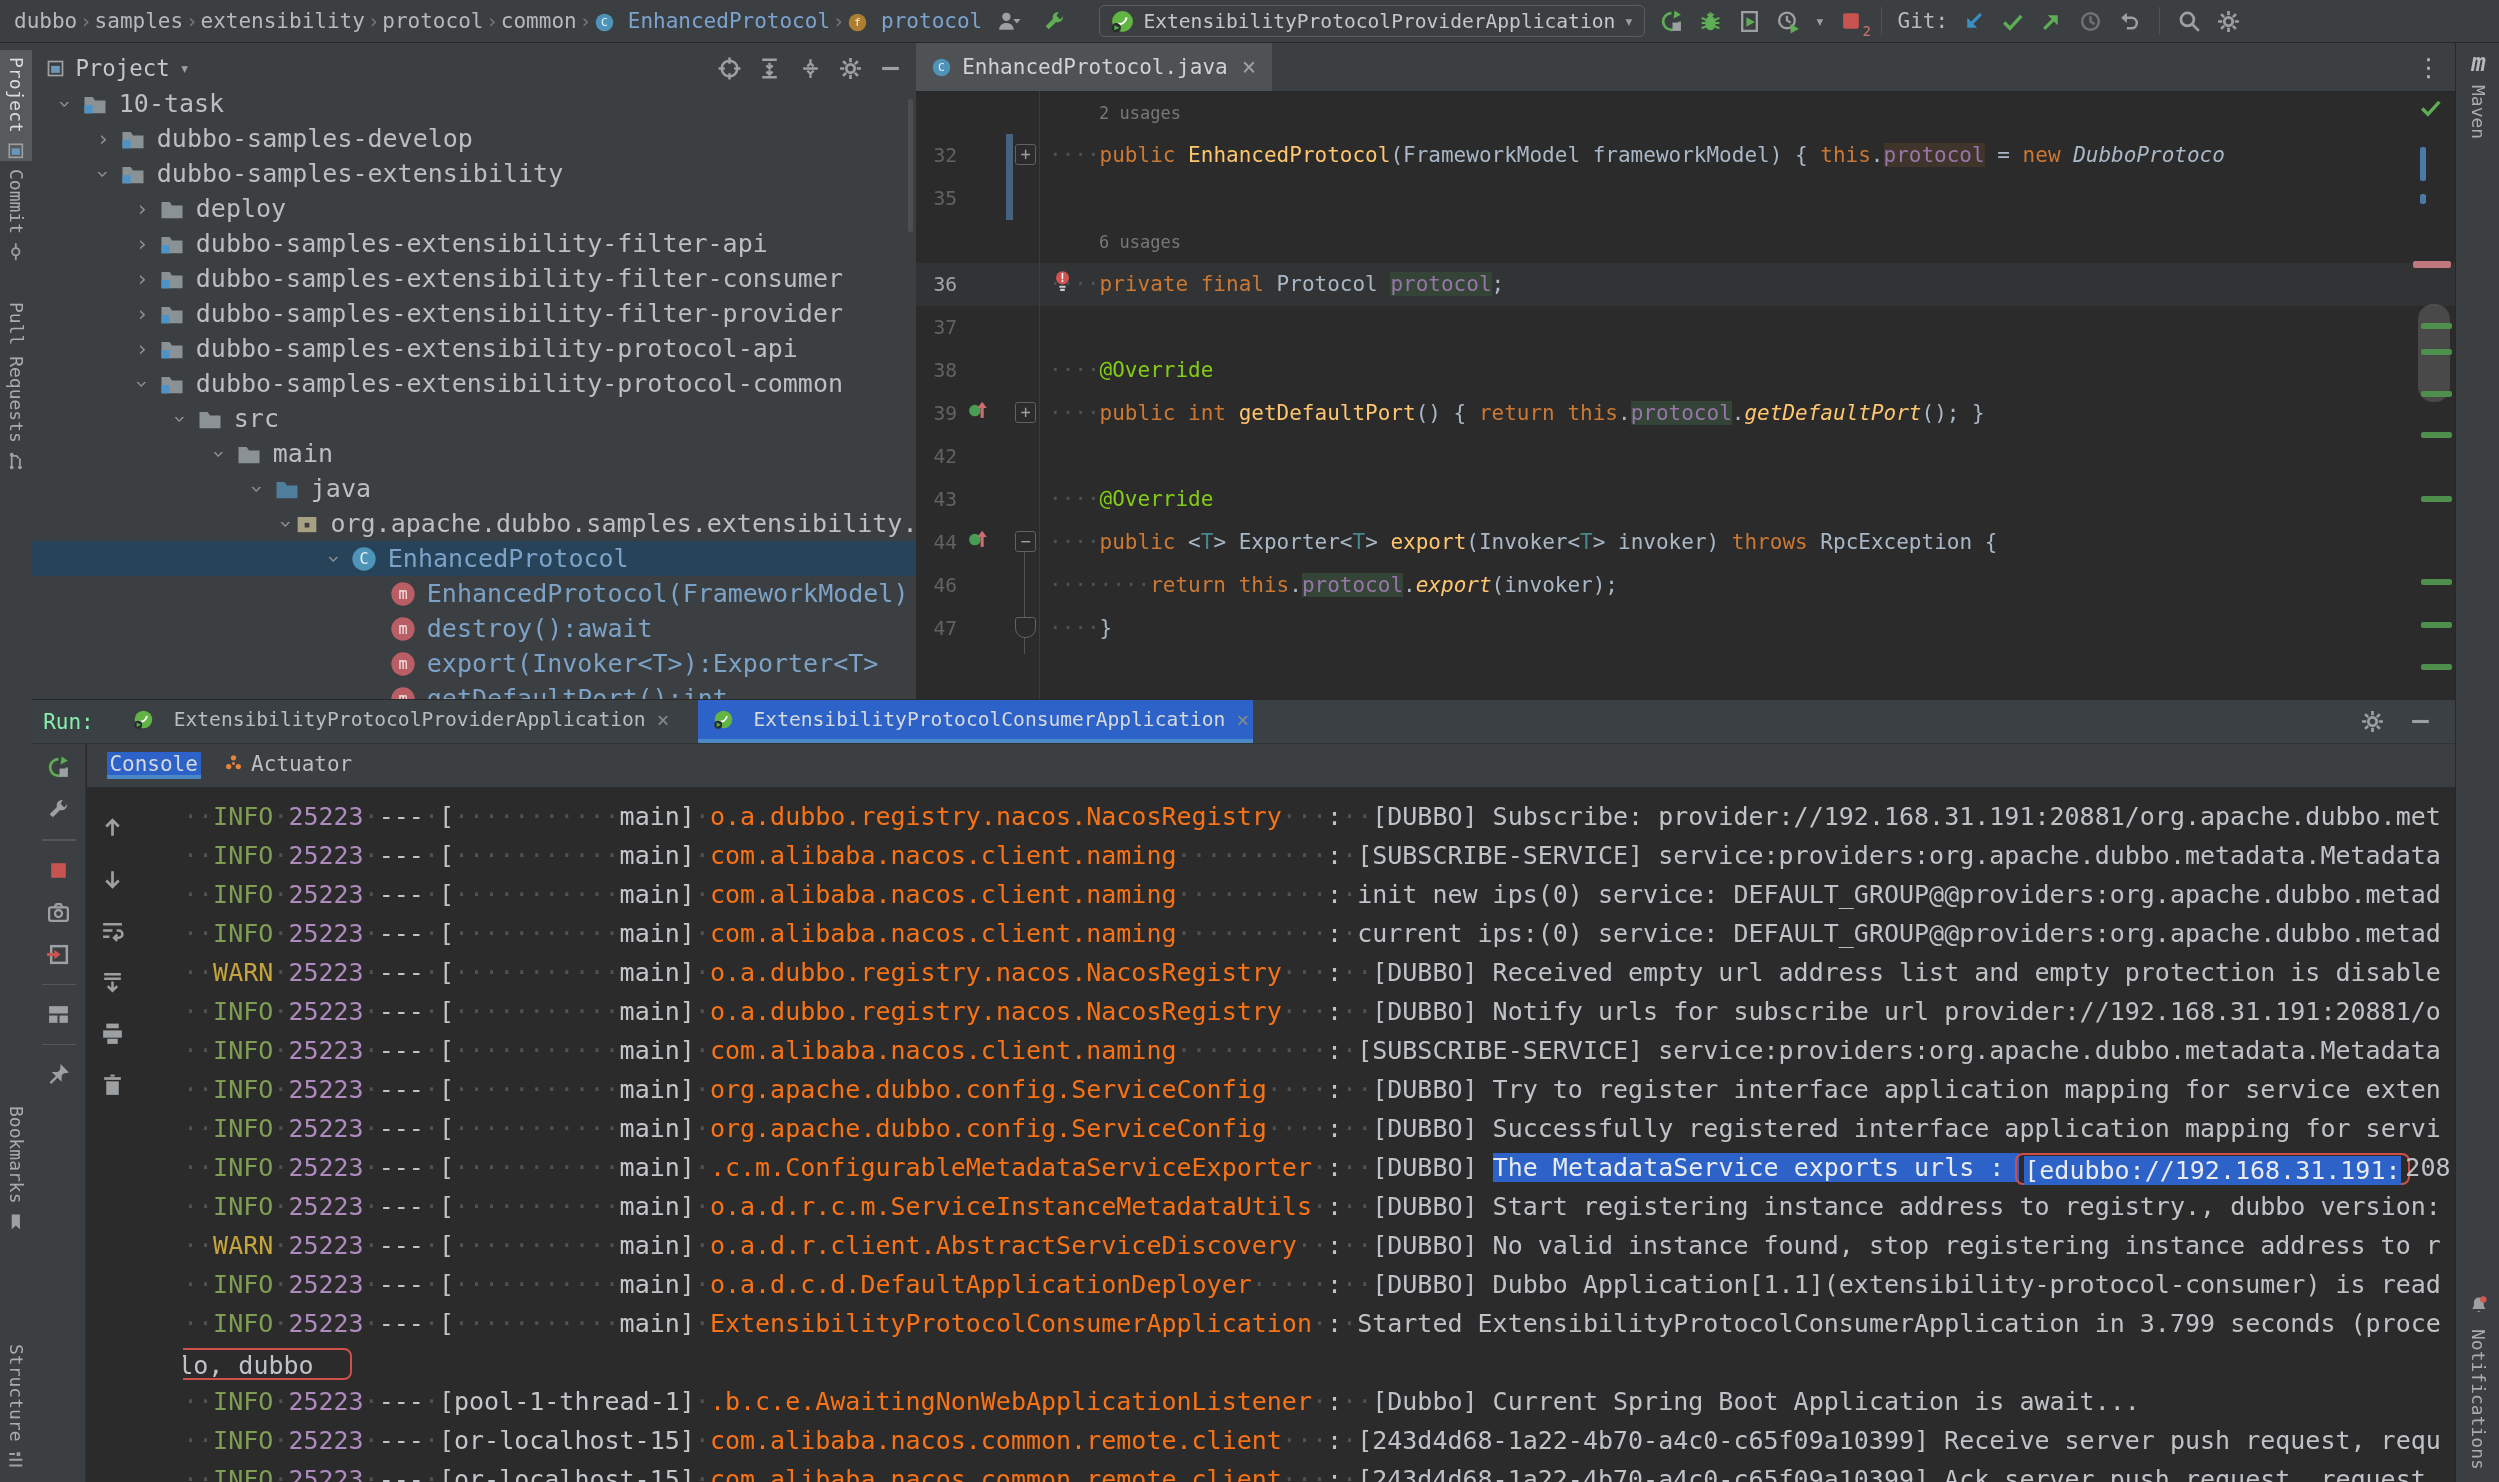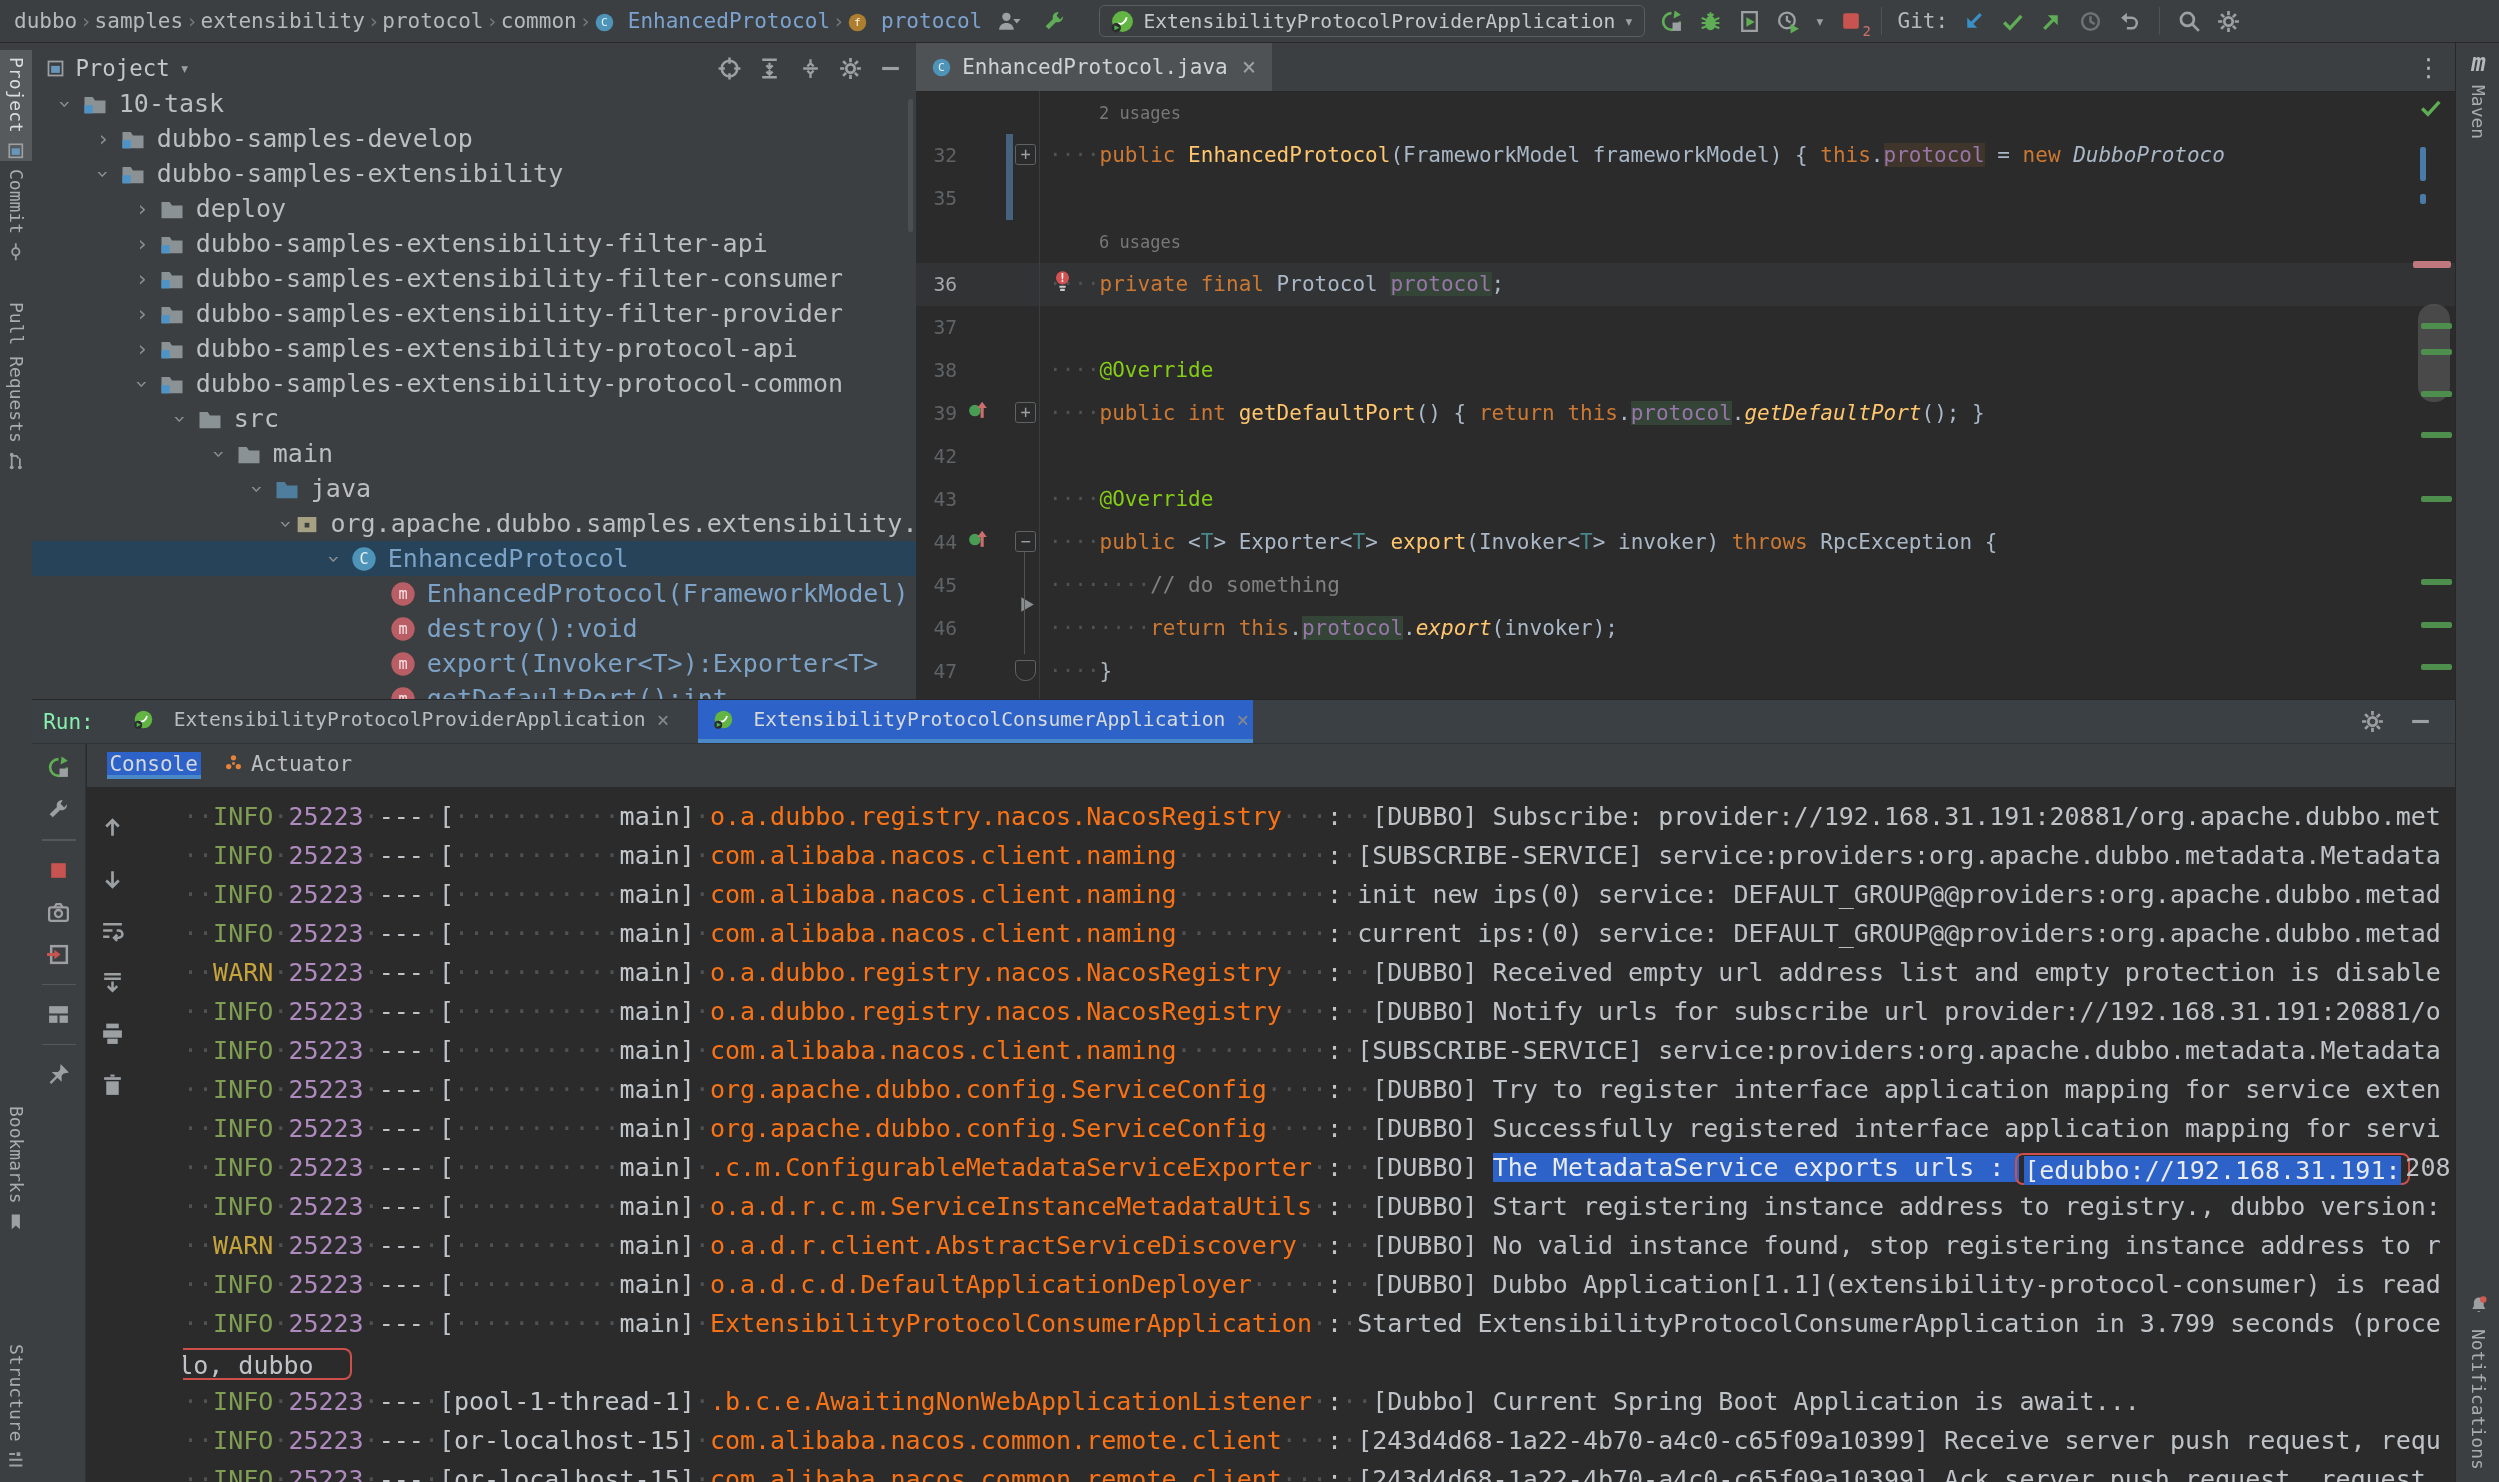--- a/index.html
+++ b/index.html
@@ -485,21 +485,21 @@
         <span class="tlabel blue">EnhancedProtocol(FrameworkModel)</span>
       </div>
       <div class="trow" style="padding-left: 325px;">
         <span class="chev"></span>
         <span class="icon ticon">
           <svg viewBox="0 0 24 24" style="font-size:36px">
             <circle cx="12" cy="12" r="10" fill="#ba5e66"></circle>
             <text x="12" y="16.5" font-size="13" text-anchor="middle" fill="#f4e3e5" font-family="DejaVu Sans Mono">m</text>
           </svg>
         </span>
-        <span class="tlabel blue">destroy():void</span>
+        <span class="tlabel blue">destroy():await</span>
       </div>
       <div class="trow" style="padding-left: 325px;">
         <span class="chev"></span>
         <span class="icon ticon">
           <svg viewBox="0 0 24 24" style="font-size:36px">
             <circle cx="12" cy="12" r="10" fill="#ba5e66"></circle>
             <text x="12" y="16.5" font-size="13" text-anchor="middle" fill="#f4e3e5" font-family="DejaVu Sans Mono">m</text>
           </svg>
         </span>
         <span class="tlabel blue">export(Invoker&lt;T&gt;):Exporter&lt;T&gt;</span>
@@ -549,23 +549,20 @@
             <path d="M15.5 21V9" stroke="#cd6e6e" stroke-width="3"></path>
             <path d="M11 11.5l4.5-6 4.5 6z" fill="#cd6e6e"></path>
           </svg></span><span class="foldbox">+</span><span class="codetext"><span class="ws">····</span><span class="k">public int </span><span class="m">getDefaultPort</span><span class="p">() </span><span class="p">{ </span><span class="k">return </span><span class="k">this</span><span class="p">.</span><span class="fg">protocol</span><span class="p">.</span><span class="mi">getDefaultPort</span><span class="p">(); </span><span class="p">}</span></span></div>
       <div class="erow"><span class="lnum">42</span><span class="codetext"></span></div>
       <div class="erow"><span class="lnum">43</span><span class="codetext"><span class="ws">····</span><span class="a">@Override</span></span></div>
       <div class="erow"><span class="lnum">44</span><span class="icon gslot"><svg viewBox="0 0 24 24">
             <circle cx="8.5" cy="14" r="5.5" fill="#499c54"></circle>
             <path d="M15.5 21V9" stroke="#cd6e6e" stroke-width="3"></path>
             <path d="M11 11.5l4.5-6 4.5 6z" fill="#cd6e6e"></path>
           </svg></span><span class="foldbox">−</span><span class="codetext"><span class="ws">····</span><span class="k">public </span><span class="p">&lt;</span><span class="t">T</span><span class="p">&gt; Exporter&lt;</span><span class="t">T</span><span class="p">&gt; </span><span class="m">export</span><span class="p">(Invoker&lt;</span><span class="t">T</span><span class="p">&gt; invoker) </span><span class="k">throws </span><span class="p">RpcException </span><span class="p">{</span></span></div>
-      <div class="erow"><span class="lnum">45</span><span class="icon playslot"><svg viewBox="0 0 24 24">
-            <path d="M7 5l12 7-12 7z" fill="#8a8d90"></path>
-          </svg></span><span class="codetext"><span class="ws">········</span><span class="c">// do something</span></span></div>
       <div class="erow"><span class="lnum">46</span><span class="codetext"><span class="ws">········</span><span class="k">return </span><span class="k">this</span><span class="p">.</span><span class="fg">protocol</span><span class="p">.</span><span class="mi">export</span><span class="p">(invoker);</span></span></div>
       <div class="erow"><span class="lnum">47</span><span class="foldbox" style="border-radius: 2.8px 2.8px 9.8px 9.8px;"></span><span class="codetext"><span class="ws">····</span><span class="p">}</span></span></div>
     </div>
   <div id="gutsep"></div>
   <span id="edok" class="icon">
       <svg viewBox="0 0 24 24">
         <path d="M4 13l5.5 5.5L20.5 6.5" stroke="#5fad55" stroke-width="3.2" fill="none"></path>
       </svg>
     </span>
   <div id="edthumb"></div>

